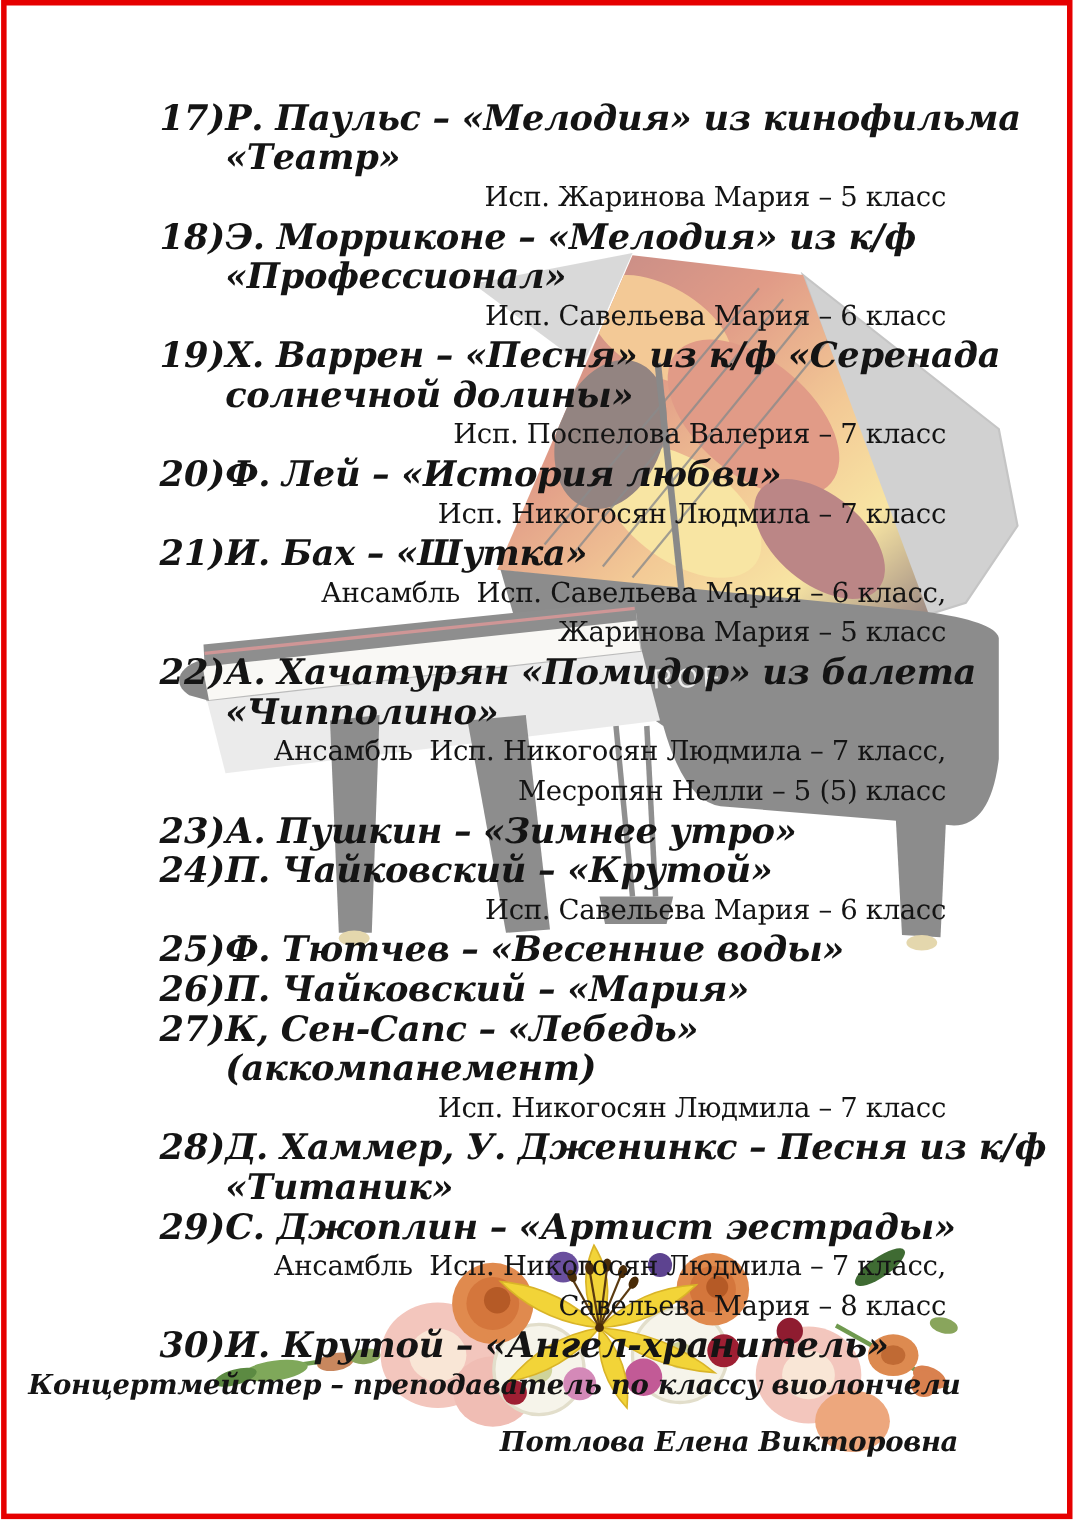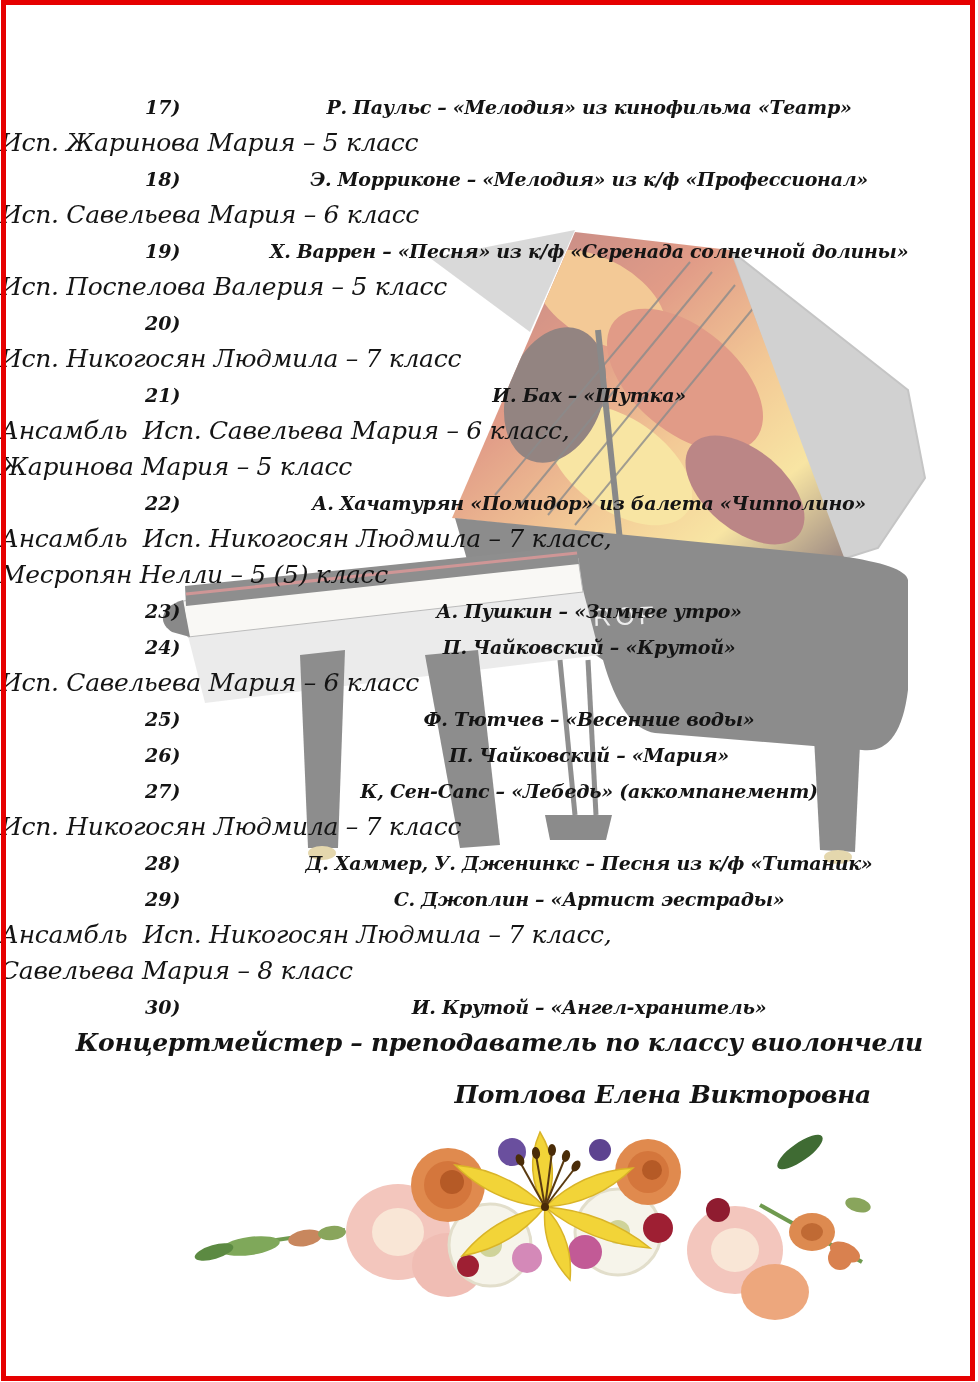--- a/index.html
+++ b/index.html
@@ -2,27 +2,27 @@
 <html><head>
 <meta charset="utf-8">
 <style>
   html,body{margin:0;padding:0;}
   body{width:978px;height:1382px;position:relative;background:#ffffff;overflow:hidden;
        font-family:"DejaVu Serif","Liberation Serif",serif;color:#141414;}
   .page{position:absolute;inset:0;background:#ffffff;}
   .frame{position:absolute;left:1px;top:0px;right:3px;bottom:1px;border:5px solid #e60000;z-index:6;pointer-events:none;}
   svg.bg{position:absolute;left:0;top:0;z-index:1;}
   .content{position:absolute;left:0;right:0;top:89px;z-index:3;}
-  .row{display:flex;line-height:36px;font-size:19px;font-style:italic;font-weight:bold;}
+  .row{display:flex;line-height:36px;font-size:32px;font-style:italic;font-weight:bold;}
   .row .num{flex:0 0 55px;margin-left:145px;}
-  .row .title{flex:1 1 auto;letter-spacing:-0.3px;text-align:center;}
-  .performer{line-height:36px;font-size:25px;font-style:italic;font-weight:normal;
-             padding-right:118px;white-space:pre;letter-spacing:-0.3px;}
+  .row .title{flex:1 1 auto;letter-spacing:-0.3px;}
+  .performer{line-height:36px;font-size:25px;font-weight:normal;
+             text-align:right;padding-right:118px;white-space:pre;letter-spacing:-0.3px;}
   .footerline{line-height:36px;font-size:25px;font-style:italic;font-weight:bold;
-              text-align:right;padding-right:55px;letter-spacing:-0.3px;}
+              text-align:right;padding-right:105px;letter-spacing:-0.3px;}
   .signature{line-height:36px;font-size:25px;font-style:italic;font-weight:bold;
              text-align:right;padding-right:107px;margin-top:16px;letter-spacing:-0.3px;}
 </style>
 </head>
 <body style="color: rgb(20, 20, 20);">
 
 <div class="page">
 
   <svg class="bg" width="978" height="1382" viewBox="0 0 978 1382" aria-hidden="true">
     <defs>
@@ -163,23 +163,24 @@
         <div class="performer">Исп. Жаринова Мария – 5 класс</div>
         <div class="row">
           <span class="num">18)</span>
           <span class="title">Э. Морриконе – «Мелодия» из к/ф «Профессионал»</span>
         </div>
         <div class="performer">Исп. Савельева Мария – 6 класс</div>
         <div class="row">
           <span class="num">19)</span>
           <span class="title">Х. Варрен – «Песня» из к/ф «Серенада солнечной долины»</span>
         </div>
-        <div class="performer">Исп. Поспелова Валерия – 5 класс</div>
+        <div class="performer">Исп. Поспелова Валерия – 7 класс</div>
         <div class="row">
           <span class="num">20)</span>
+          <span class="title">Ф. Лей – «История любви»</span>
         </div>
         <div class="performer">Исп. Никогосян Людмила – 7 класс</div>
         <div class="row">
           <span class="num">21)</span>
           <span class="title">И. Бах – «Шутка»</span>
         </div>
         <div class="performer">Ансамбль  Исп. Савельева Мария – 6 класс,</div>
         <div class="performer">Жаринова Мария – 5 класс</div>
         <div class="row">
           <span class="num">22)</span>

